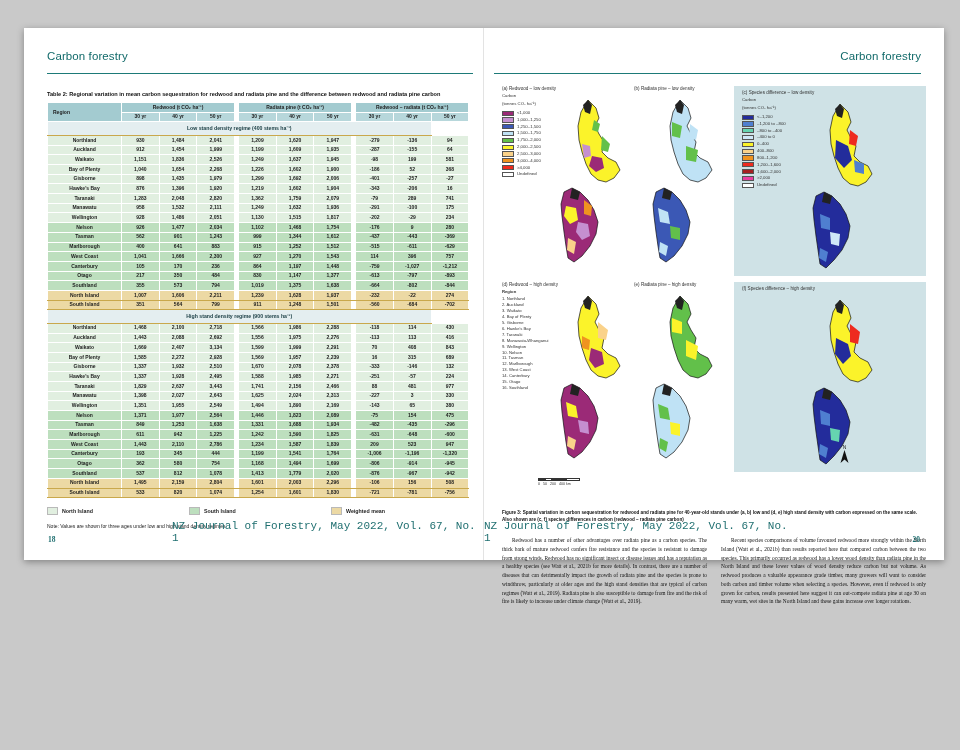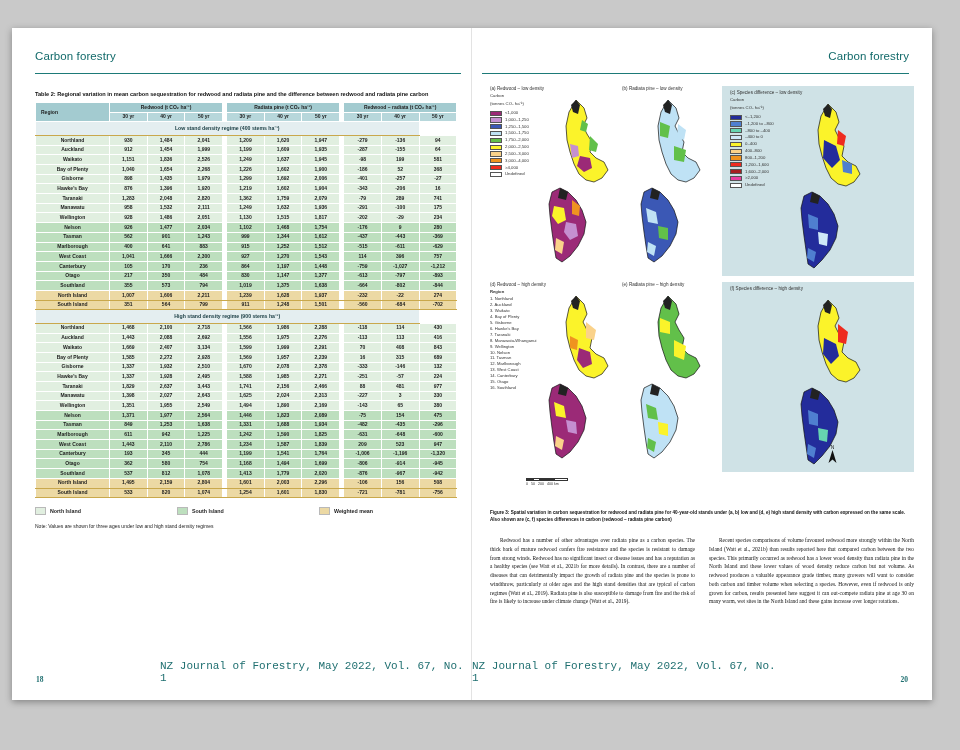--- a/index.html
+++ b/index.html
@@ -4,22 +4,22 @@
 <style>
   * { box-sizing: border-box; }
   html, body { margin:0; padding:0; }
   body {
     width:960px; height:750px;
     background:#c9c9c9;
     font-family:"Liberation Sans", sans-serif;
     overflow:hidden;
   }
   .spread {
-    position:absolute; left:12px; top:28px;
-    width:920px; height:672px;
+    position:absolute; left:24px; top:28px;
+    width:920px; height:532px;
     background:#ffffff;
     box-shadow:0 2px 7px rgba(0,0,0,.35);
     display:flex;
   }
   .page { position:relative; height:100%; }
   .page-left  { width:460px; border-right:1px solid #e3e3e3; }
   .page-right { width:460px; }
 
   
   .runhead {

